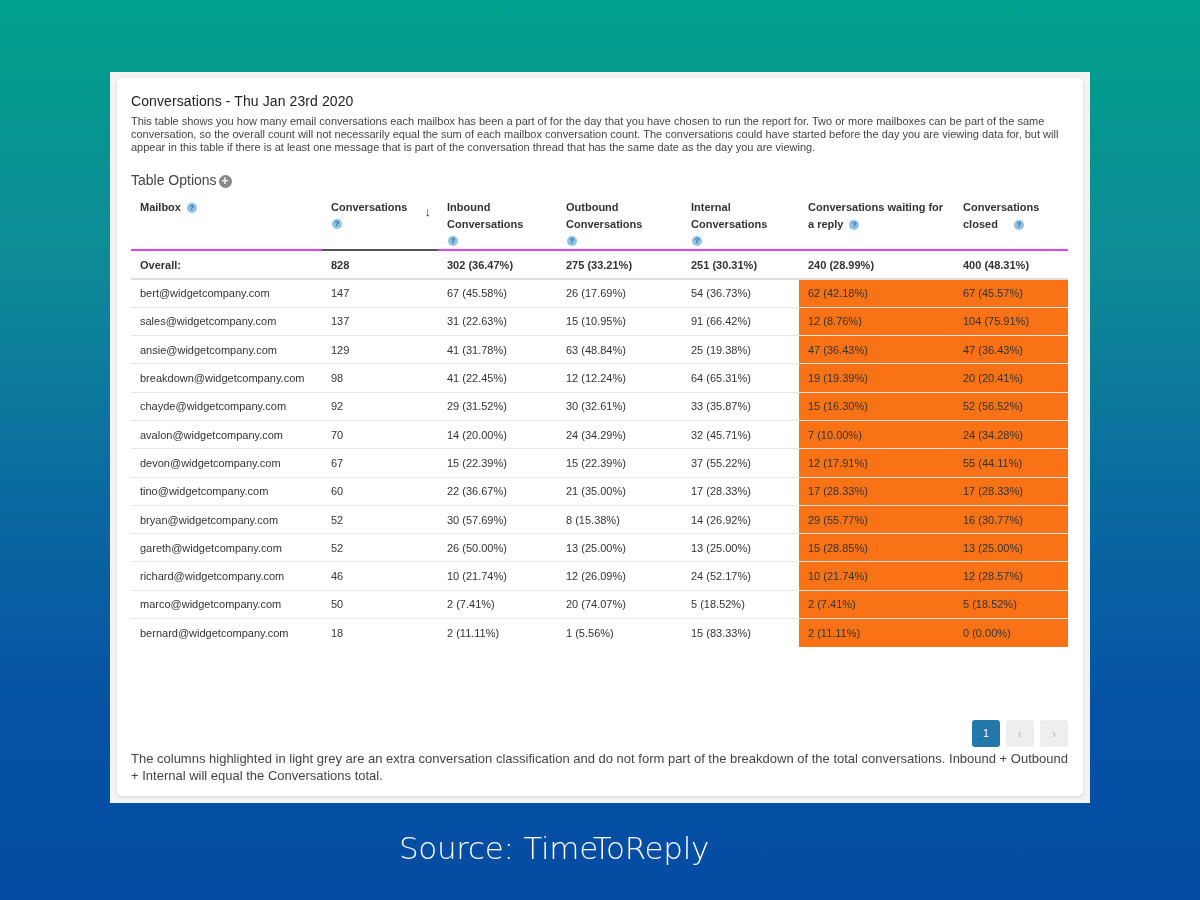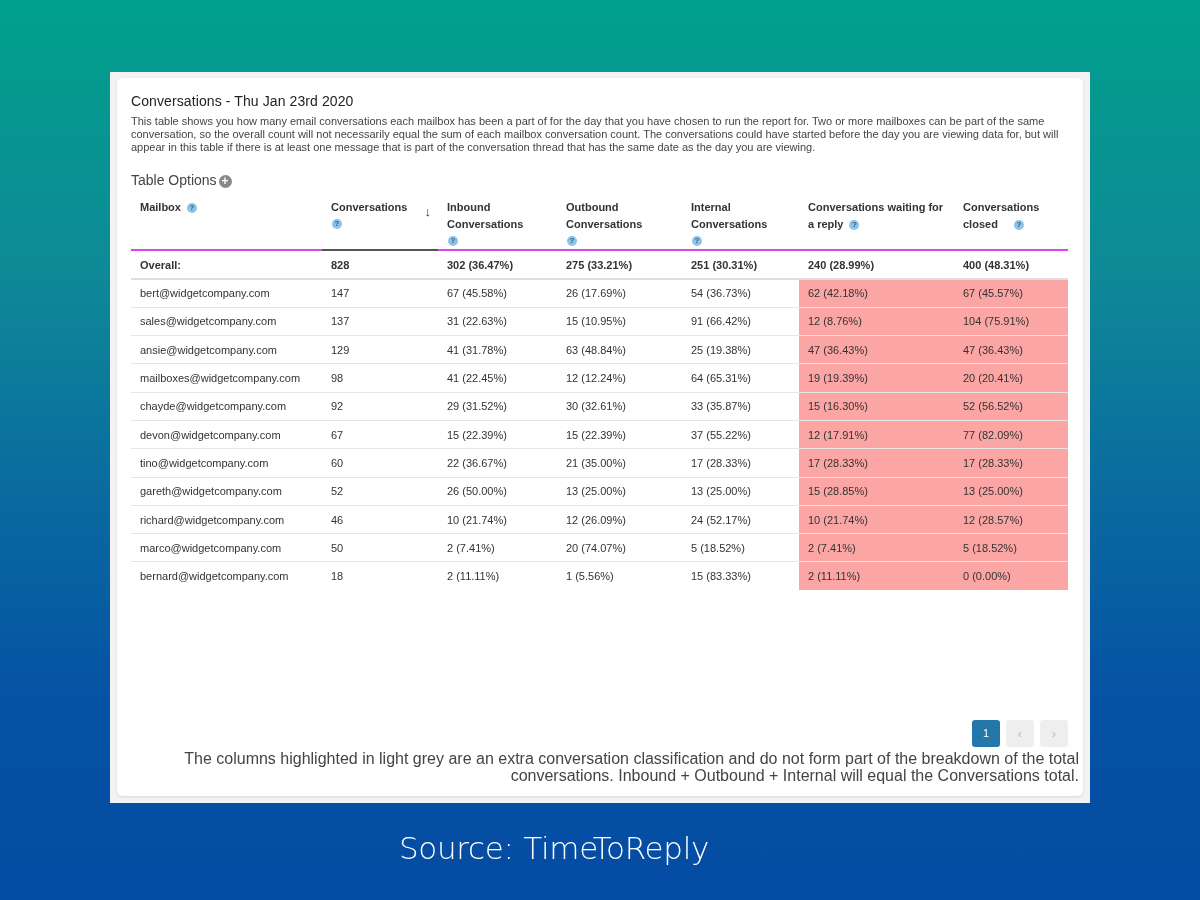--- a/index.html
+++ b/index.html
@@ -79,21 +79,21 @@
       position: relative;
     }
     th.sorted { border-bottom: 2px solid #555; }
     td {
       padding: 0 8px 0 9px;
       height: 28.3px;
       border-bottom: 1.5px solid #e6e6e6;
       white-space: nowrap;
     }
     tr.overall td { font-weight: 600; height: 29px; border-bottom: 2px solid #dedede; }
-    td.hl { background: #fca5a5; }
+    td.hl { background: #f97316; }
     tr.overall td.hl { background: #fff; }
     tr:last-child td { border-bottom: none; }
     .q {
       display: inline-block;
       width: 10px; height: 10px;
       border-radius: 50%;
       background: #8ec3e6;
       color: #1f5f8f;
       font-size: 8px;
       line-height: 10px;
@@ -119,26 +119,25 @@
       width: 28px; height: 27px;
       border-radius: 3px;
       text-align: center;
       line-height: 27px;
       font-size: 11px;
     }
     .pager .active { background: #2478a9; color: #fff; }
     .pager .nav { background: #eeeeee; color: #bbb; font-size: 13px; }
     .footnote {
       position: absolute;
-      left: 22px; top: 672px;
+      left: 14px; top: 672px;
       width: 940px;
-      font-size: 16px;
+      font-size: 13px;
       line-height: 17px;
       color: #444;
-      text-align: right;
     }
     .source {
       position: absolute;
       left: 0; top: 830px;
       width: 1108px;
       text-align: center;
       color: #ffffff;
       font-size: 31px;
       font-family: "DejaVu Sans", sans-serif;
       font-weight: 300;
@@ -220,56 +219,74 @@
           <tr>
             <td>ansie@widgetcompany.com</td>
             <td>129</td>
             <td>41 (31.78%)</td>
             <td>63 (48.84%)</td>
             <td>25 (19.38%)</td>
             <td class="hl">47 (36.43%)</td>
             <td class="hl">47 (36.43%)</td>
           </tr>
           <tr>
-            <td>mailboxes@widgetcompany.com</td>
+            <td>breakdown@widgetcompany.com</td>
             <td>98</td>
             <td>41 (22.45%)</td>
             <td>12 (12.24%)</td>
             <td>64 (65.31%)</td>
             <td class="hl">19 (19.39%)</td>
             <td class="hl">20 (20.41%)</td>
           </tr>
           <tr>
             <td>chayde@widgetcompany.com</td>
             <td>92</td>
             <td>29 (31.52%)</td>
             <td>30 (32.61%)</td>
             <td>33 (35.87%)</td>
             <td class="hl">15 (16.30%)</td>
             <td class="hl">52 (56.52%)</td>
           </tr>
           <tr>
+            <td>avalon@widgetcompany.com</td>
+            <td>70</td>
+            <td>14 (20.00%)</td>
+            <td>24 (34.29%)</td>
+            <td>32 (45.71%)</td>
+            <td class="hl">7 (10.00%)</td>
+            <td class="hl">24 (34.28%)</td>
+          </tr>
+          <tr>
             <td>devon@widgetcompany.com</td>
             <td>67</td>
             <td>15 (22.39%)</td>
             <td>15 (22.39%)</td>
             <td>37 (55.22%)</td>
             <td class="hl">12 (17.91%)</td>
-            <td class="hl">77 (82.09%)</td>
+            <td class="hl">55 (44.11%)</td>
           </tr>
           <tr>
             <td>tino@widgetcompany.com</td>
             <td>60</td>
             <td>22 (36.67%)</td>
             <td>21 (35.00%)</td>
             <td>17 (28.33%)</td>
             <td class="hl">17 (28.33%)</td>
             <td class="hl">17 (28.33%)</td>
           </tr>
           <tr>
+            <td>bryan@widgetcompany.com</td>
+            <td>52</td>
+            <td>30 (57.69%)</td>
+            <td>8 (15.38%)</td>
+            <td>14 (26.92%)</td>
+            <td class="hl">29 (55.77%)</td>
+            <td class="hl">16 (30.77%)</td>
+          </tr>
+          <tr>
             <td>gareth@widgetcompany.com</td>
             <td>52</td>
             <td>26 (50.00%)</td>
             <td>13 (25.00%)</td>
             <td>13 (25.00%)</td>
             <td class="hl">15 (28.85%)</td>
             <td class="hl">13 (25.00%)</td>
           </tr>
           <tr>
             <td>richard@widgetcompany.com</td>

